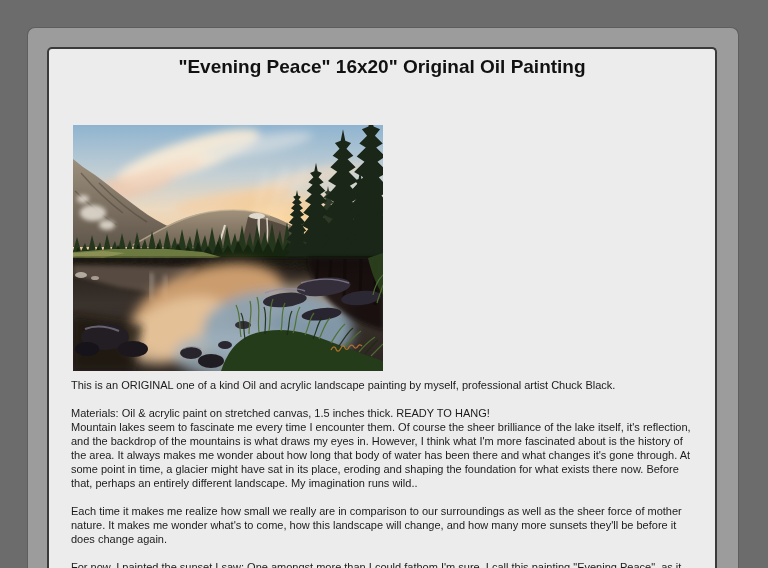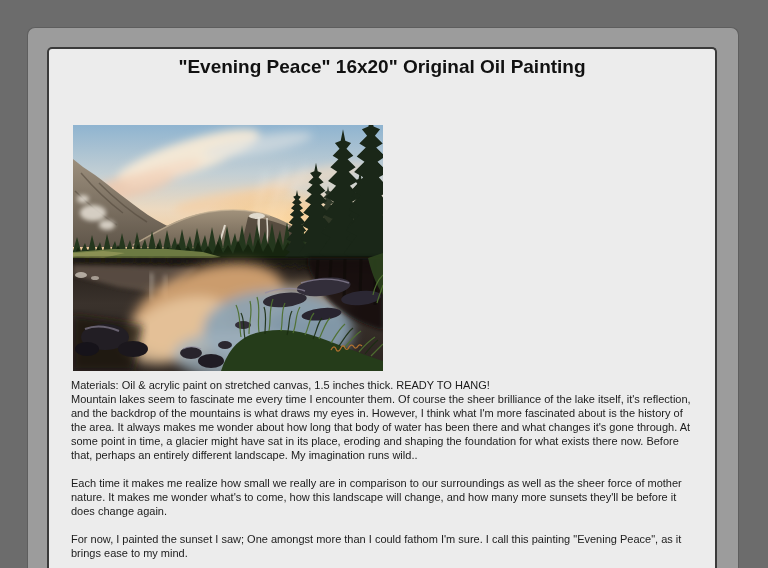--- a/index.html
+++ b/index.html
@@ -232,18 +232,19 @@
           <path d="M266,221 C271,214 274,208 280,203"></path>
           <path d="M292,229 C296,224 300,219 305,215"></path>
         </g>
       </g>
 
       <path d="M258,225 c2,-4 4,-4 5,-1 c1,3 3,3 5,-1 c1,-3 3,-3 4,0 c1,2 3,2 4,-1 c2,-3 4,-2 5,0 c1,2 3,1 4,-1 c1,-2 3,-1 4,0" stroke="#b5722f" stroke-width="1.3" fill="none" opacity="0.95"></path>
     </svg>
   </div>
 
   <div class="description">
+    <p>This is an ORIGINAL one of a kind Oil and acrylic landscape painting by myself, professional artist Chuck Black.</p>
     <p><span>Materials: Oil &amp; acrylic paint on stretched canvas, 1.5 inches thick. READY TO HANG!</span><br><span>Mountain lakes seem to fascinate me every time I encounter them. Of course the sheer brilliance of the lake itself, it's reflection, and the backdrop of the mountains is what draws my eyes in. However, I think what I'm more fascinated about is the history of the area. It always makes me wonder about how long that body of water has been there and what changes it's gone through. At some point in time, a glacier might have sat in its place, eroding and shaping the foundation for what exists there now. Before that, perhaps an entirely different landscape. My imagination runs wild..</span></p>
     <p>Each time it makes me realize how small we really are in comparison to our surroundings as well as the sheer force of mother nature. It makes me wonder what's to come, how this landscape will change, and how many more sunsets they'll be before it does change again.</p>
     <p>For now, I painted the sunset I saw; One amongst more than I could fathom I'm sure. I call this painting "Evening Peace", as it brings ease to my mind.</p>
   </div>
 
 </div>
 
 </body></html>

